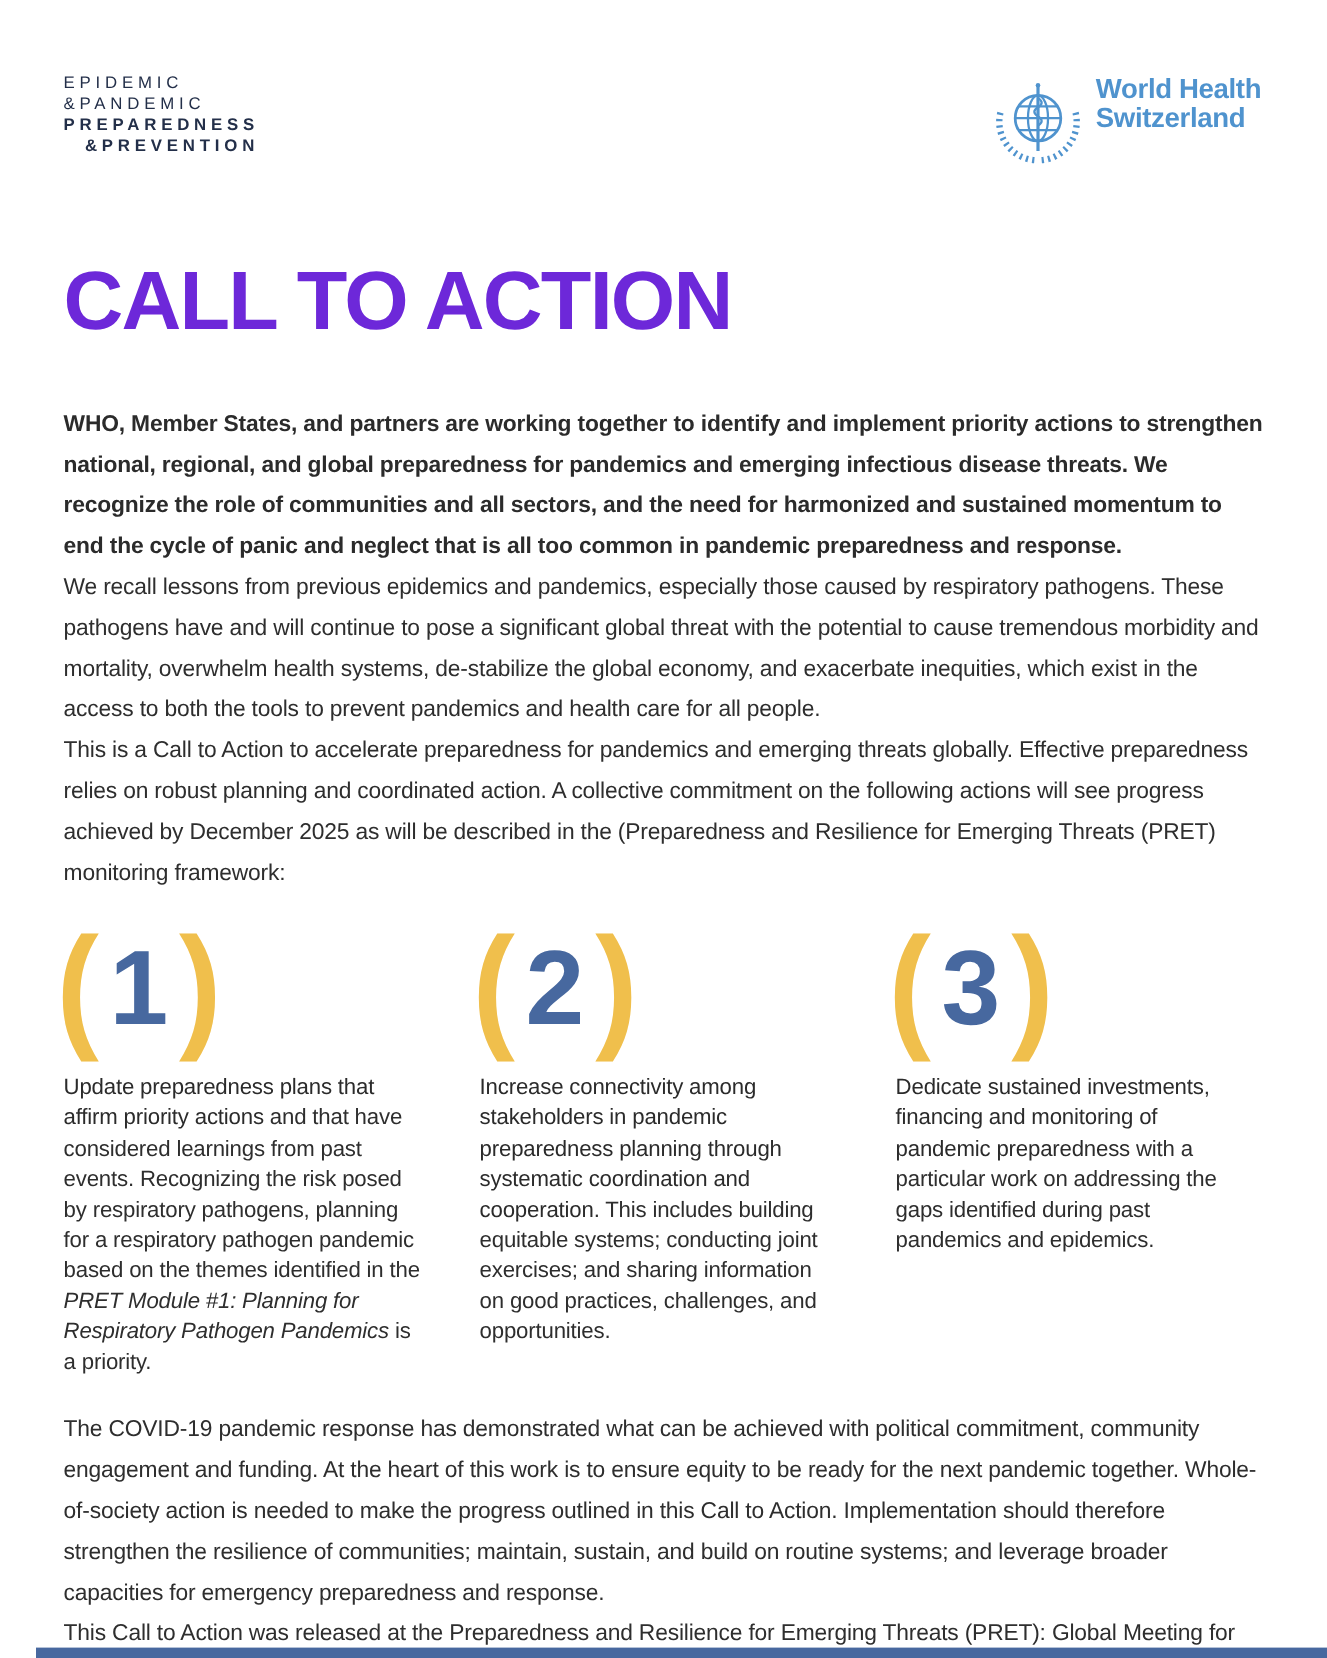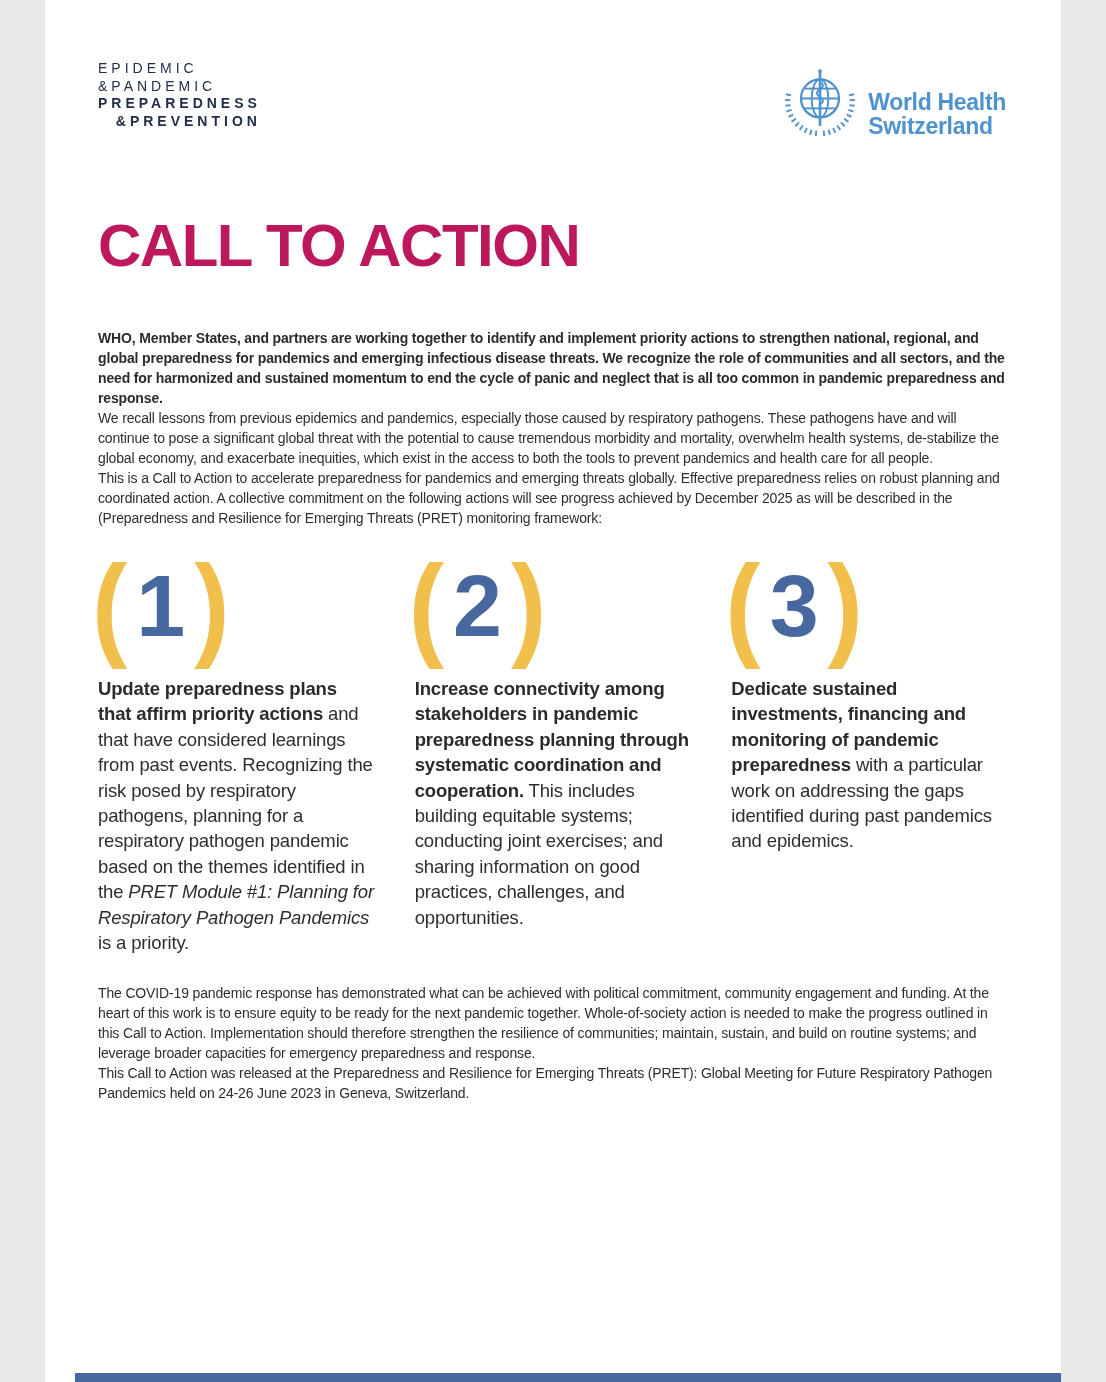--- a/index.html
+++ b/index.html
@@ -1,64 +1,64 @@
 <!DOCTYPE html>
 <html><head>
 <meta charset="utf-8">
 <style>
   * { margin:0; padding:0; box-sizing:border-box; }
   html,body { background:#e8e8e8; }
   .page {
     position:relative;
-    width:1016px; height:1382px;
+    width:1106px; height:1382px;
     margin:0 auto;
     background:#ffffff;
     font-family:"Liberation Sans", sans-serif;
     color:#2e2e2e;
     overflow:hidden;
   }
   .content { padding:60px 53px 0 53px; }
 
   
   .topbar { display:flex; justify-content:space-between; align-items:flex-start; }
   .brand { font-size:14px; line-height:17.5px; letter-spacing:4px; color:#232f49; }
   .brand .lt { font-weight:400; }
   .brand .bd { font-weight:700;text-align:right; }
-  .who { display:flex; align-items:flex-end; gap:10px; margin-right:2px; margin-top:2px; }
+  .who { display:flex; align-items:flex-start; gap:10px; margin-right:2px; margin-top:2px; }
   .who-text { color:#4f93ce; font-weight:700; font-size:23px; line-height:24px; letter-spacing:-0.3px; }
 
   
   .doc-title {
     margin-top:78px;
-    font-size:60px;
+    font-size:69px;
     font-weight:700;
     letter-spacing:-1.5px;
-    color:#be185d;
+    color:#6d28d9;
     line-height:1;
   }
 
   
-  .bodytext { max-width:1002px; font-size:14px; line-height:20px; letter-spacing:-0.15px; }
+  .bodytext { max-width:1002px; font-size:19px; line-height:34px; letter-spacing:-0.15px; }
   p.para { }
   p.para.first { margin-top:52px; }
   p.para.lead { font-weight:700; color:#2b2b2b; }
 
   
   .actions-row { display:flex; gap:40px; margin-top:30px; }
   .action { width:308px; }
   .action-number { display:flex; align-items:center; gap:9px; height:104px; margin-left:-6px; }
   .action-number .paren {
     font-size:106px; font-weight:700; color:#f0bf4c;
     line-height:1; transform:scaleY(1.08); padding-bottom:10px;
   }
   .action-number .num {
     font-size:88px; font-weight:700; color:#47689f; line-height:1; padding-bottom:8px;
   }
   .action-text { margin-top:14px; font-size:18.5px; line-height:25.4px; letter-spacing:-0.15px; max-width:300px; }
-  .action-text strong { font-weight:700; color:#2b2b2b; }
+  .action-text strong { font-weight:400; color:#2b2b2b; }
   .action-text em { }
 
   .closing-block { margin-top:28px; }
 
   
   .footer-bar {
     position:absolute; bottom:0; left:30px; right:0; height:9px;
     background:#47689f;
   }
 </style>

